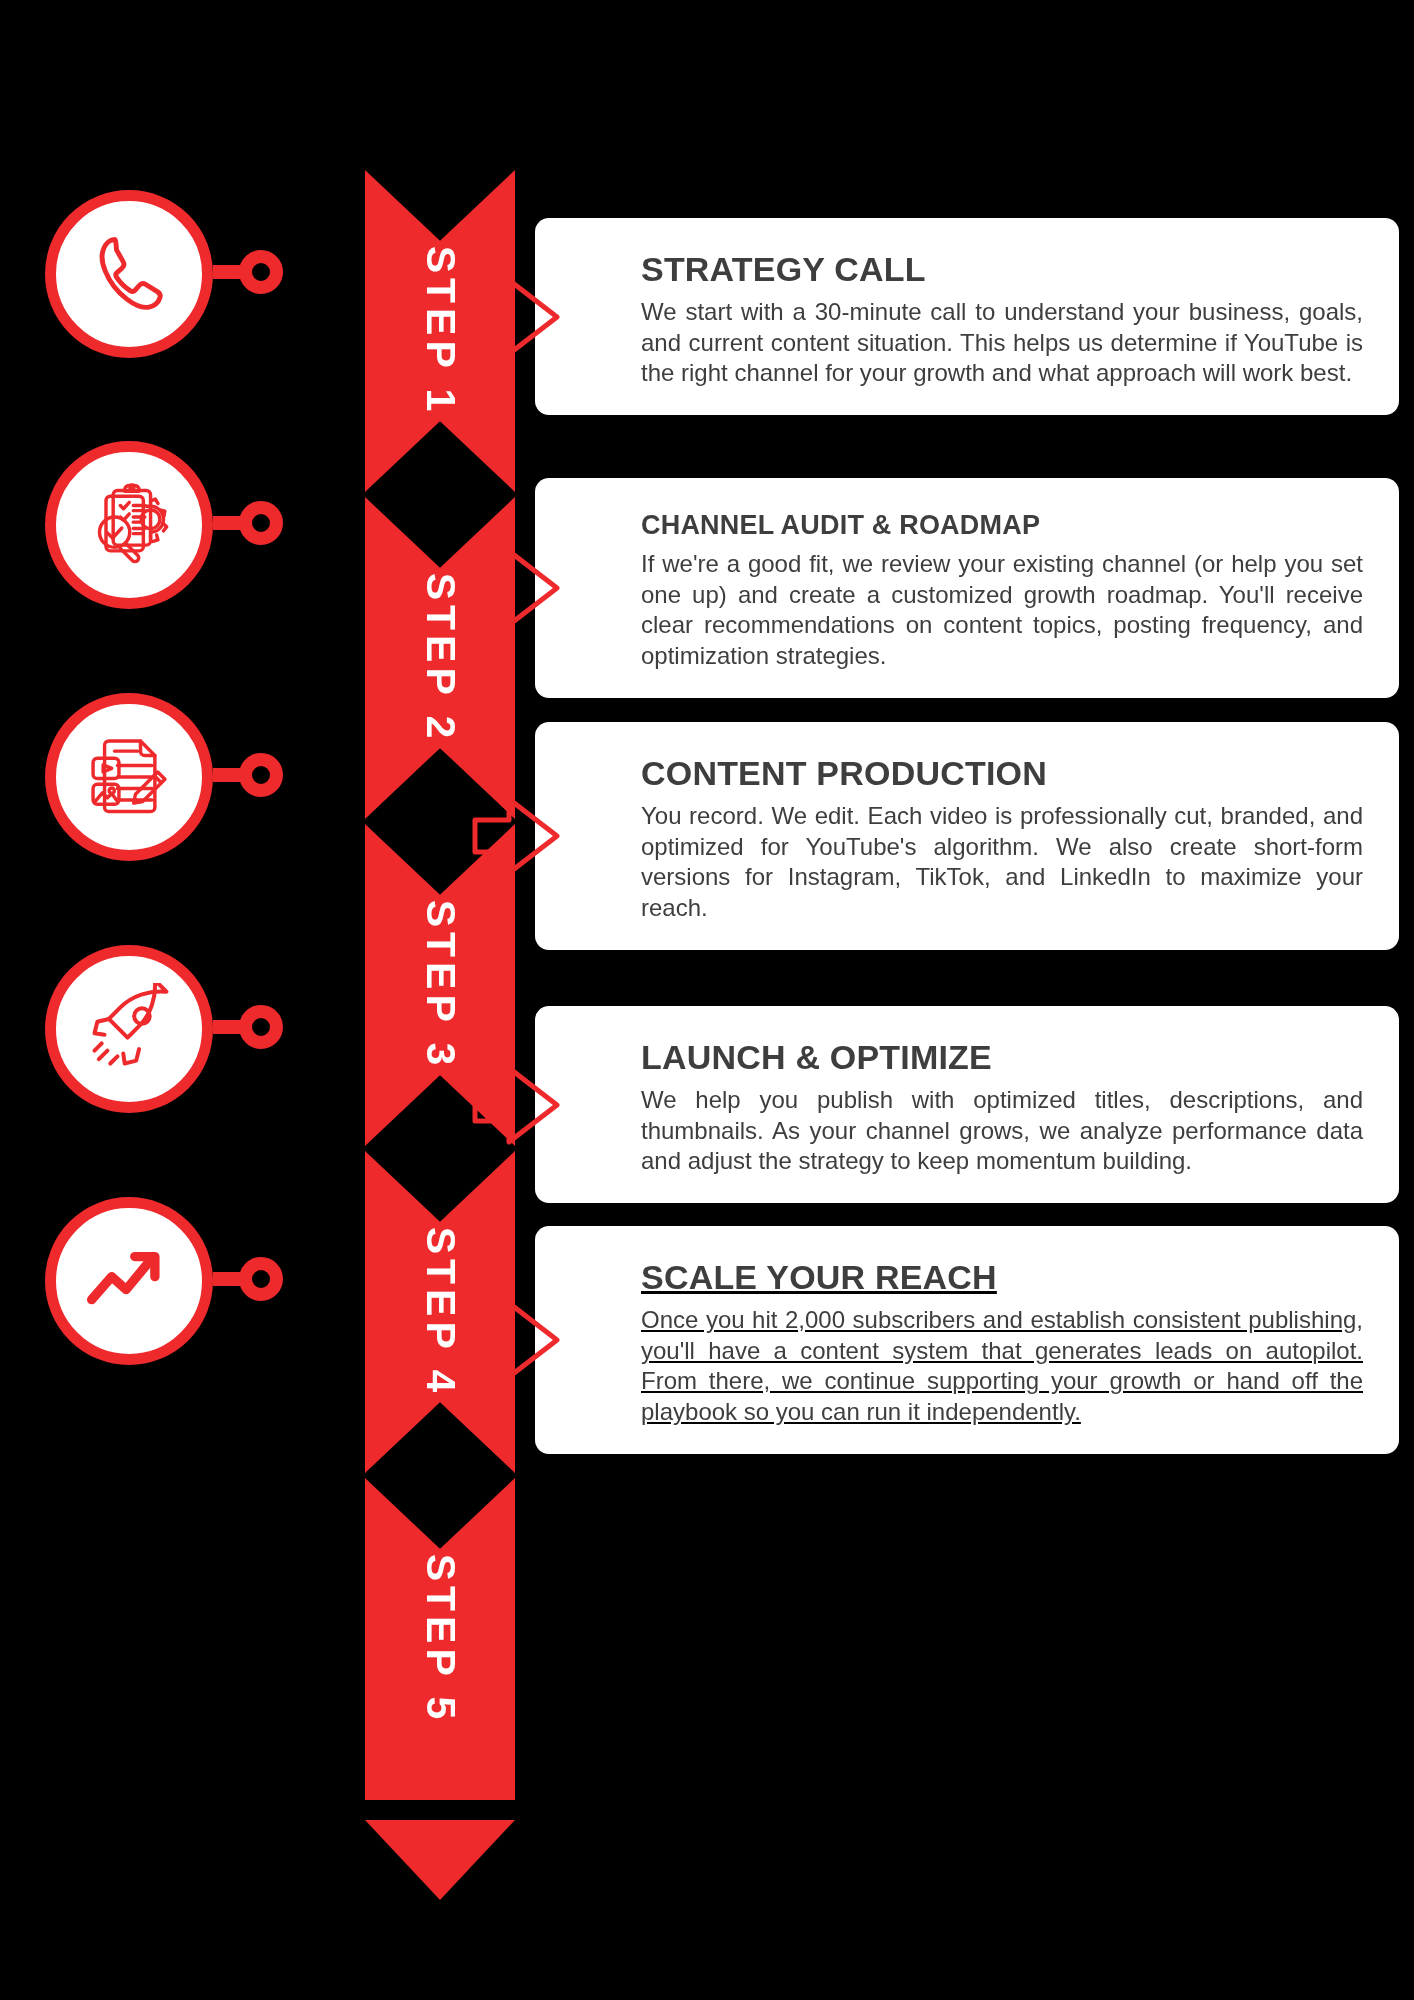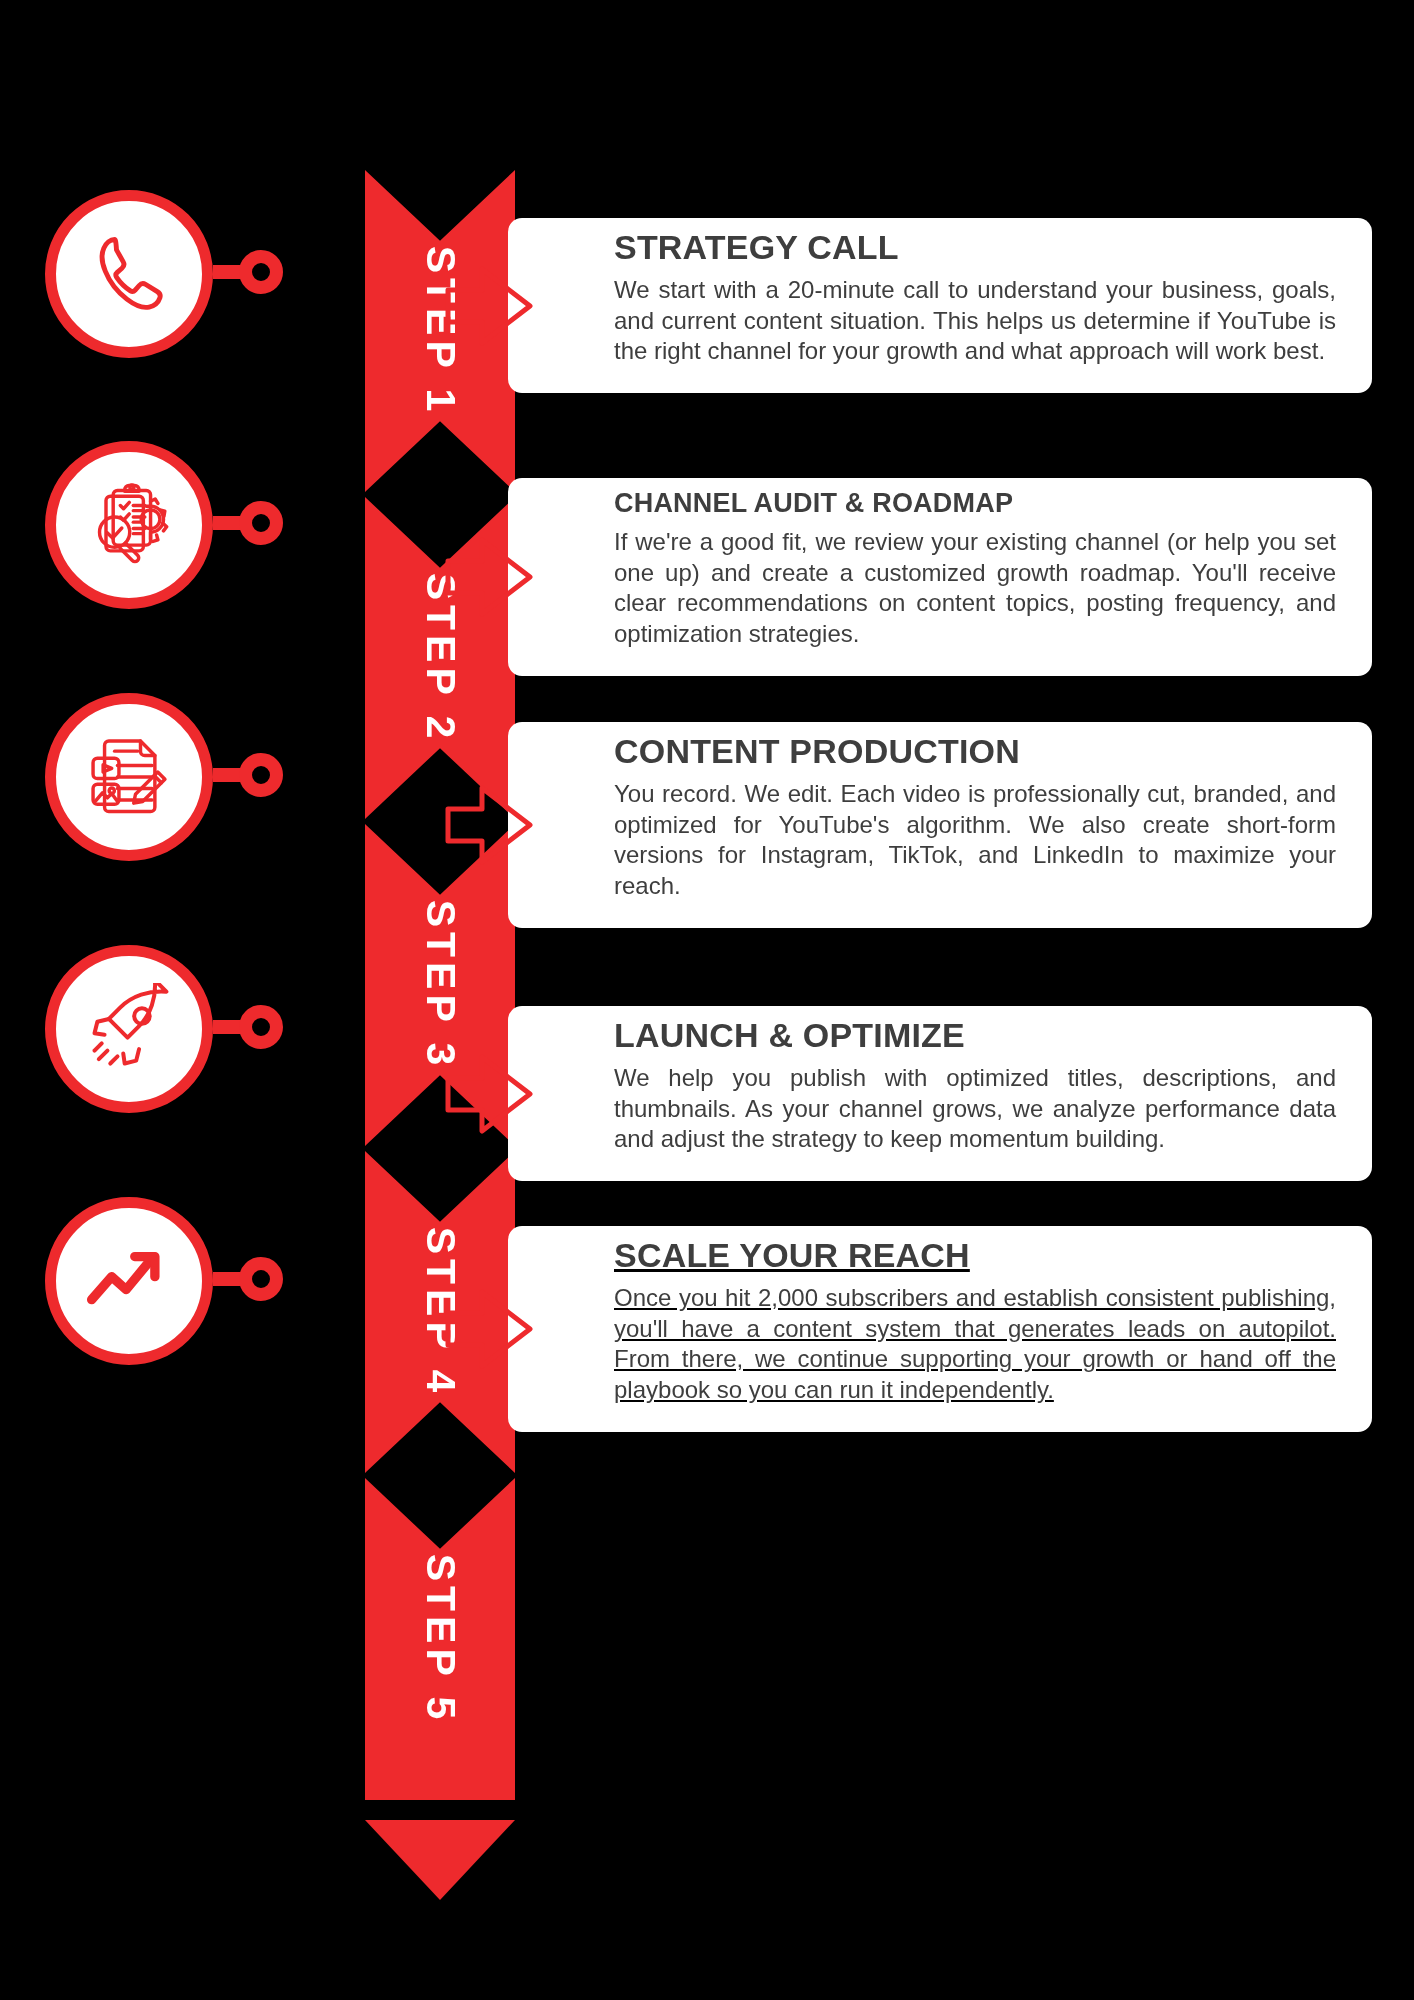--- a/index.html
+++ b/index.html
@@ -62,25 +62,25 @@
     left: 365px;
     width: 150px;
     height: 80px;
     background: #EE2A2D;
     clip-path: polygon(0 0, 100% 0, 50% 100%);
   }
 
   
   .card {
     position: absolute;
-    left: 508px;
+    left: 535px;
     width: 864px;
     background: #ffffff;
     border-radius: 14px;
-    padding: 10px 36px 26px 106px;
+    padding: 32px 36px 26px 106px;
   }
 
   .card-title {
     color: #3E3E3E;
     font-weight: bold;
     font-family: "Liberation Sans", sans-serif;
     margin-bottom: 8px;
     letter-spacing: 0.2px;
   }
   .card-title.big   { font-size: 34px; }
@@ -244,21 +244,21 @@
   </div>
   <div class="banner-tip" style="top:1820px;"></div>
 
   <div class="card" style="top:218px;">
     <div class="card-arrow">
       <svg viewBox="0 0 92 94" fill="none" stroke="#EE2A2D" stroke-width="5" stroke-linejoin="round">
         <path d="M4 31h34V10l48 37-48 37V63H4z"></path>
       </svg>
     </div>
     <div class="card-title big">STRATEGY CALL</div>
-    <div class="card-body">We start with a 20-minute call to understand your business, goals, and current content situation. This helps us determine if YouTube is the right channel for your growth and what approach will work best.</div>
+    <div class="card-body">We start with a 30-minute call to understand your business, goals, and current content situation. This helps us determine if YouTube is the right channel for your growth and what approach will work best.</div>
   </div>
 
   <div class="card" style="top:470px;margin-top:8px;">
     <div class="card-arrow">
       <svg viewBox="0 0 92 94" fill="none" stroke="#EE2A2D" stroke-width="5" stroke-linejoin="round">
         <path d="M4 31h34V10l48 37-48 37V63H4z"></path>
       </svg>
     </div>
     <div class="card-title small">CHANNEL AUDIT &amp; ROADMAP</div>
     <div class="card-body">If we're a good fit, we review your existing channel (or help you set one up) and create a customized growth roadmap. You'll receive clear recommendations on content topics, posting frequency, and optimization strategies.</div>

